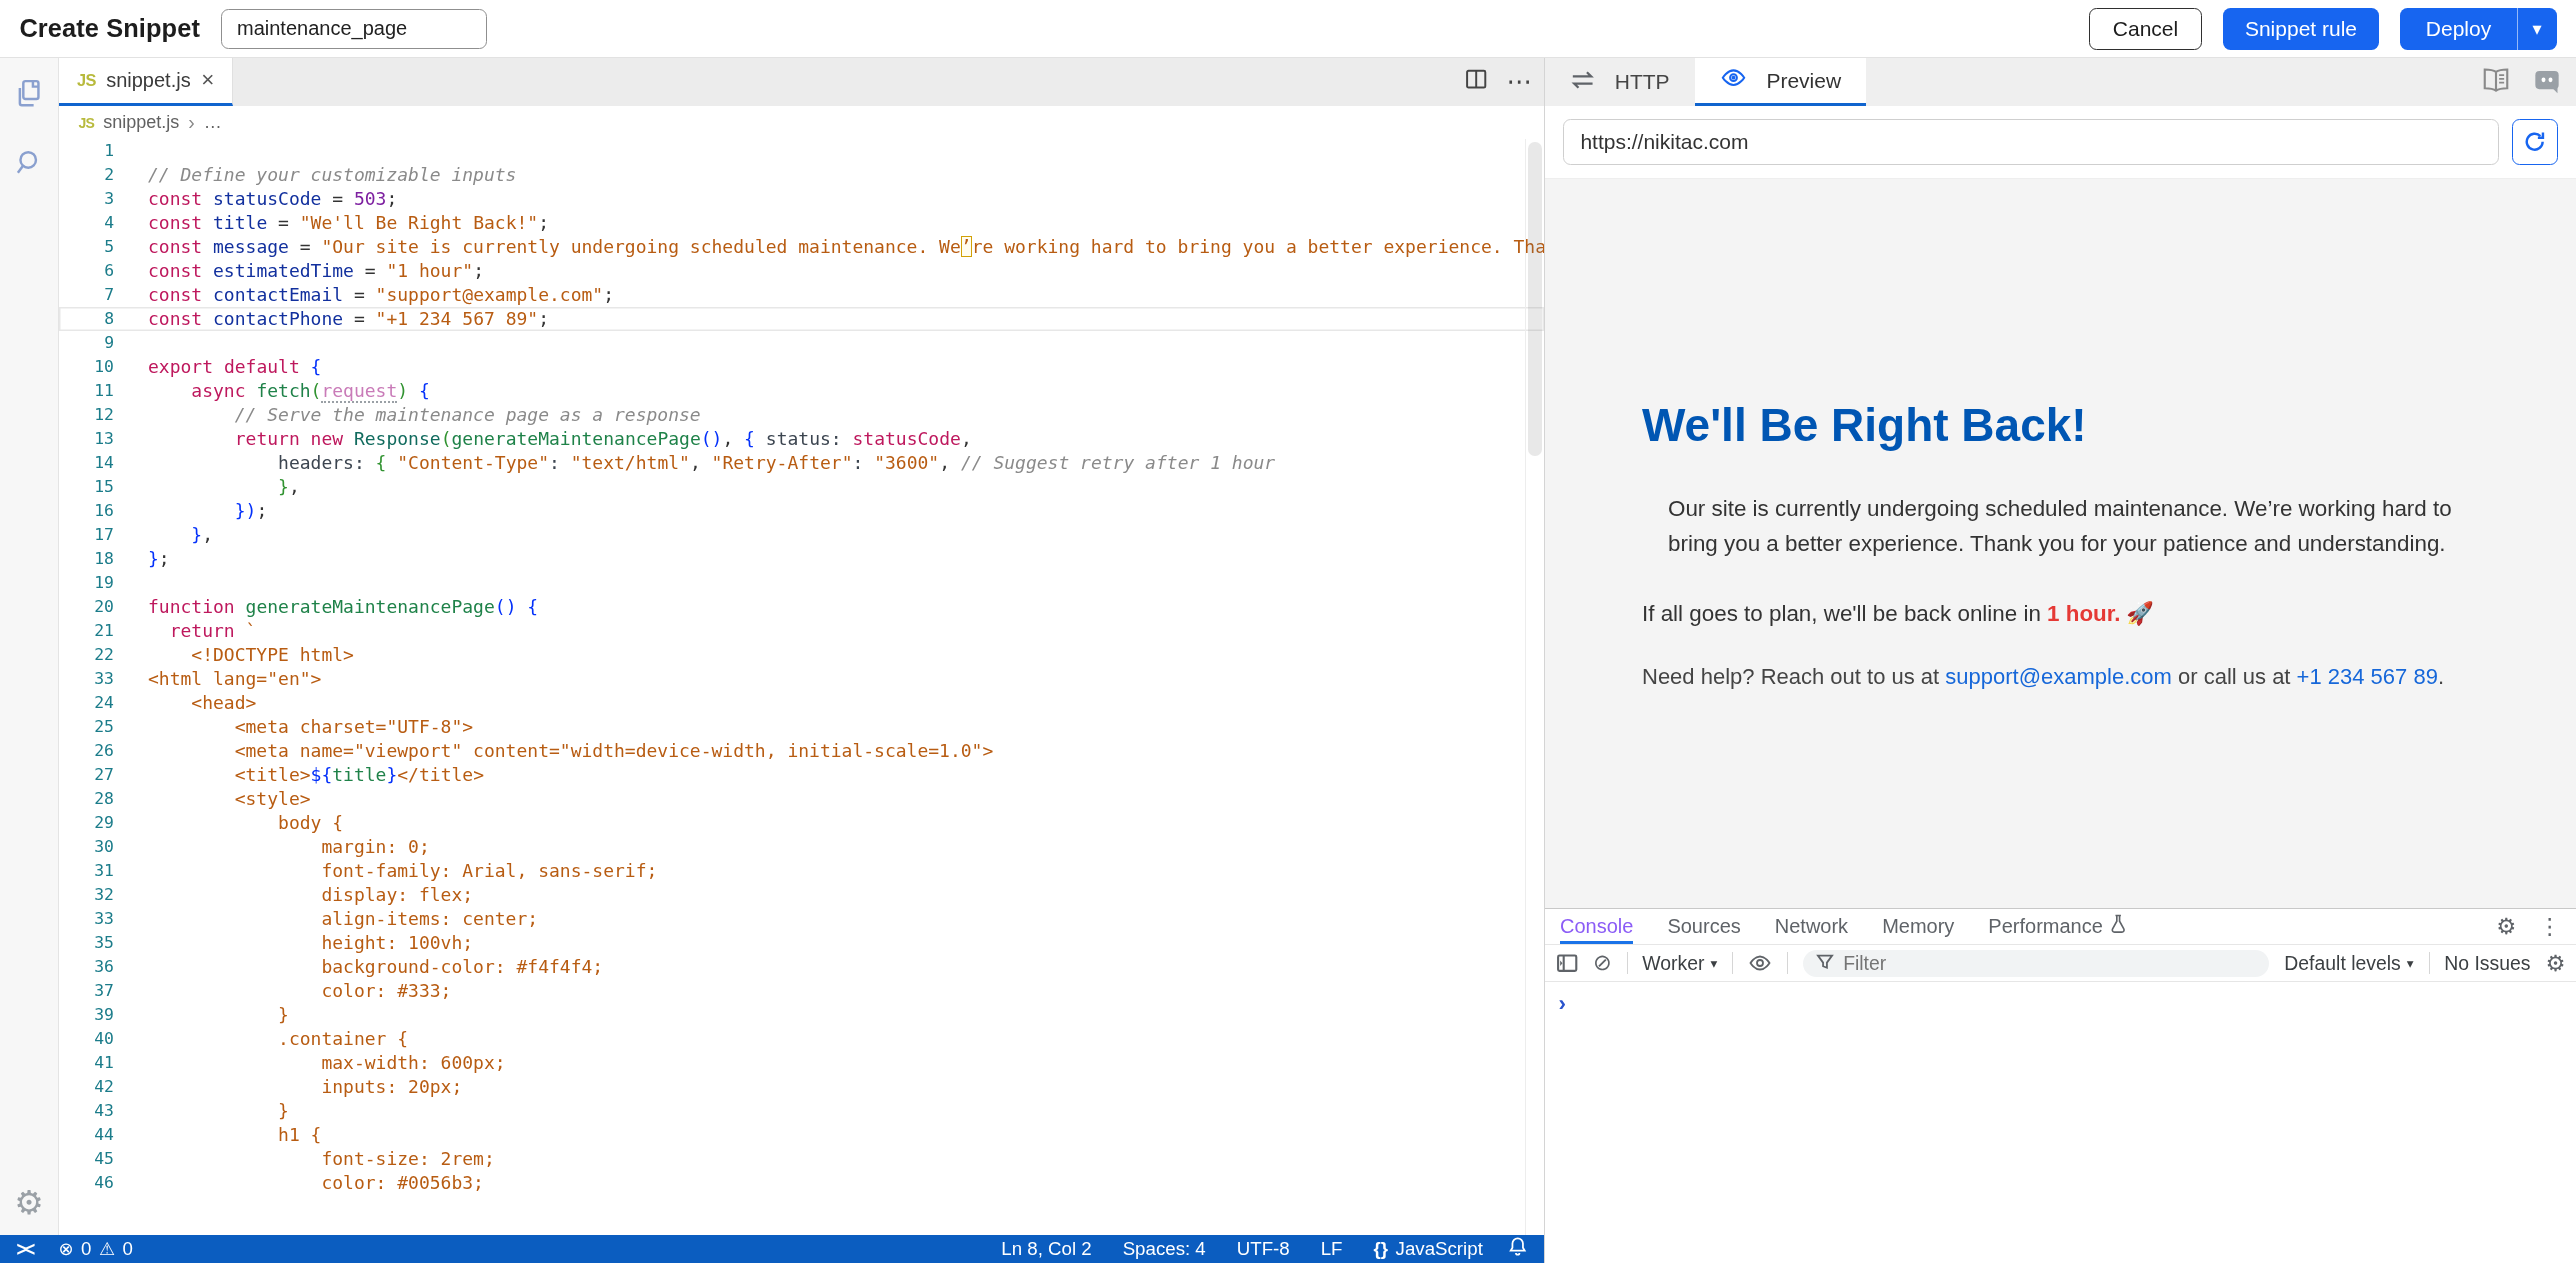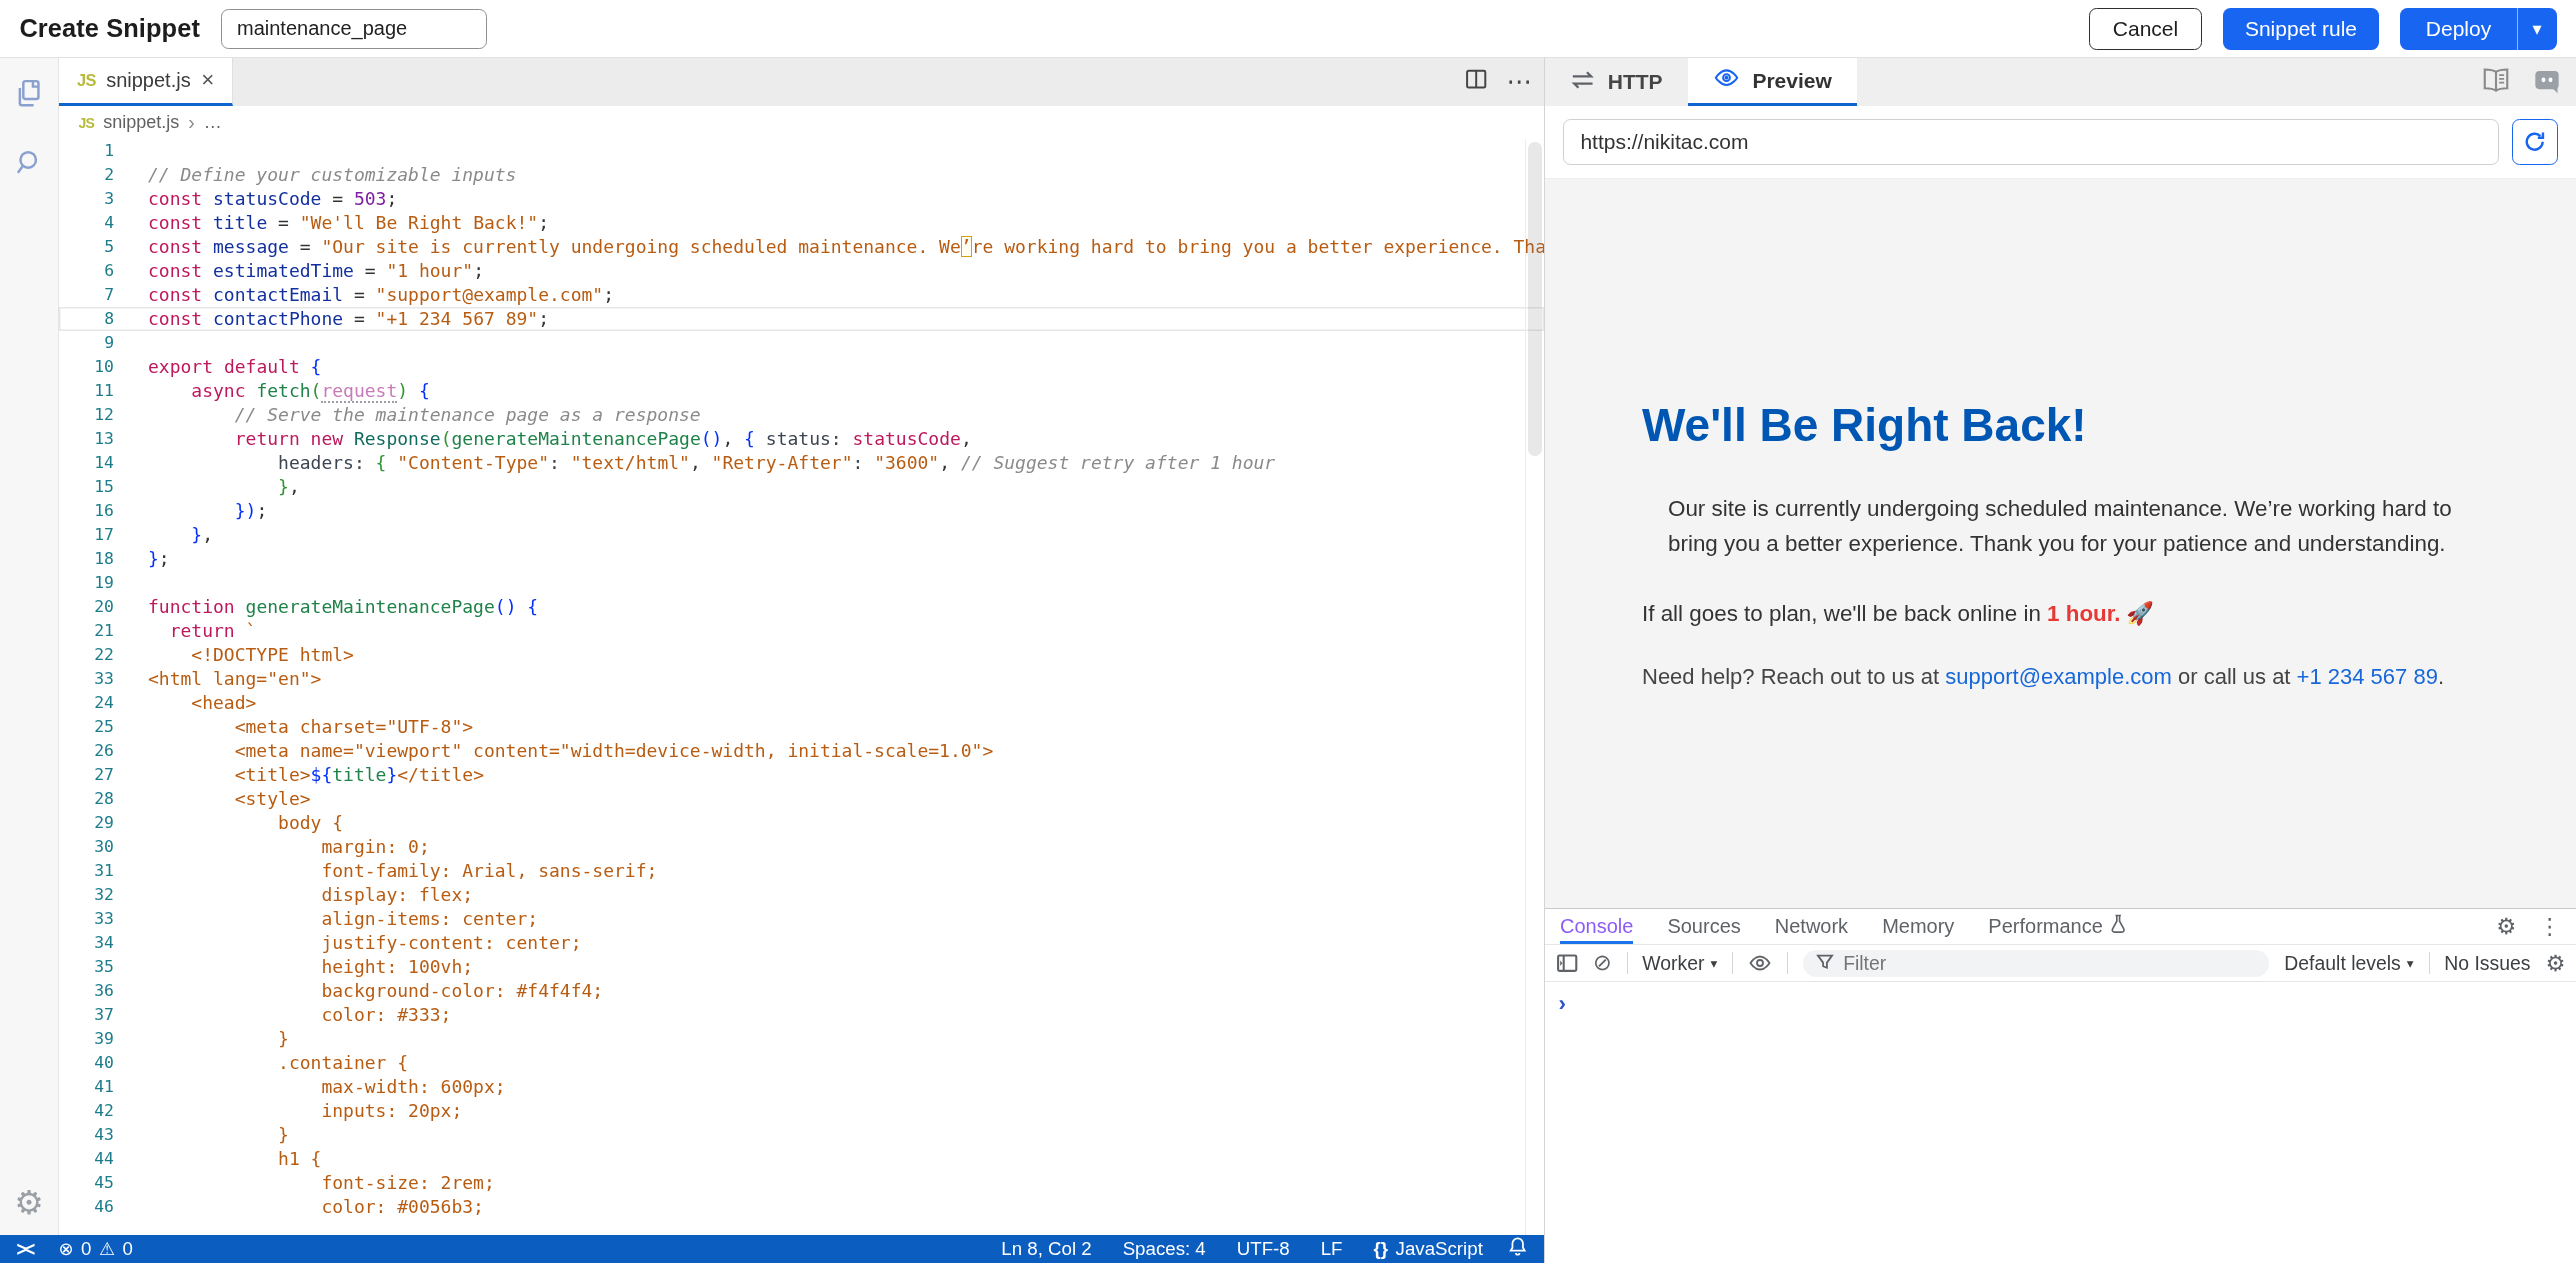--- a/index.html
+++ b/index.html
@@ -76,21 +76,21 @@
   .sb-group { display:flex; align-items:center; gap:7.5px; cursor:pointer; }
   .sb-ico { font-size:18px; }
   .remote-glyph { font-weight:700; letter-spacing:-2.2px; font-size:18px; transform:scaleY(1.15); }
   .sb-right { margin-left:auto; display:flex; align-items:center; gap:31px; }
   .sb-item { display:flex; align-items:center; gap:7.5px; cursor:pointer; }
   .sb-braces { font-weight:700; }
 
   
   .preview-col { flex:1; display:flex; flex-direction:column; border-left:0.7px solid #d4d4d4; min-width:0; }
   .pv-tabstrip { height:48px; flex:0 0 48px; background:#efefef; display:flex; align-items:stretch; position:relative; }
-  .pv-tab { display:flex; align-items:center; gap:12px; padding:0 25.4px; font-size:21px; color:#454545; cursor:pointer;font-weight:bold; }
+  .pv-tab { display:flex; align-items:center; gap:19px; padding:0 25.4px; font-size:21px; color:#454545; cursor:pointer; }
   .pv-tab.active { background:#fff; border-bottom:3px solid #1064ce; color:#333; }
   .pv-strip-icons { position:absolute; right:15px; top:0; height:48px; display:flex; align-items:center; gap:22.4px; }
   .pv-urlrow { height:73px; flex:0 0 73px; background:#fff; display:flex; align-items:center;
     gap:13.5px; padding:0 18px; border-bottom:0.7px solid #eee; }
   .url-input { flex:1; height:46px; border:1.5px solid #cfcfcf; border-radius:7.5px; font-size:21px;
     color:#333; padding:0 16.4px; font-family:"Liberation Sans",sans-serif; }
   .refresh-btn { width:46px; height:46px; border:1.5px solid var(--blue); border-radius:7.5px;
     background:#fff; display:flex; align-items:center; justify-content:center; cursor:pointer; }
 
   
@@ -225,21 +225,20 @@
                 <div class="line"><span class="gutter">24</span><span class="ltext"><span class="tk-str">    &lt;head&gt;</span></span></div>
                 <div class="line"><span class="gutter">25</span><span class="ltext"><span class="tk-str">        &lt;meta charset="UTF-8"&gt;</span></span></div>
                 <div class="line"><span class="gutter">26</span><span class="ltext"><span class="tk-str">        &lt;meta name="viewport" content="width=device-width, initial-scale=1.0"&gt;</span></span></div>
                 <div class="line"><span class="gutter">27</span><span class="ltext"><span class="tk-str">        &lt;title&gt;</span><span class="tk-ib">${</span><span class="tk-iv">title</span><span class="tk-ib">}</span><span class="tk-str">&lt;/title&gt;</span></span></div>
                 <div class="line"><span class="gutter">28</span><span class="ltext"><span class="tk-str">        &lt;style&gt;</span></span></div>
                 <div class="line"><span class="gutter">29</span><span class="ltext"><span class="tk-str">            body {</span></span></div>
                 <div class="line"><span class="gutter">30</span><span class="ltext"><span class="tk-str">                margin: 0;</span></span></div>
                 <div class="line"><span class="gutter">31</span><span class="ltext"><span class="tk-str">                font-family: Arial, sans-serif;</span></span></div>
                 <div class="line"><span class="gutter">32</span><span class="ltext"><span class="tk-str">                display: flex;</span></span></div>
                 <div class="line"><span class="gutter">33</span><span class="ltext"><span class="tk-str">                align-items: center;</span></span></div>
-                <div class="line"><span class="gutter">34</span><span class="ltext"><span class="tk-str">                justify-content: center;</span></span></div>
                 <div class="line"><span class="gutter">35</span><span class="ltext"><span class="tk-str">                height: 100vh;</span></span></div>
                 <div class="line"><span class="gutter">36</span><span class="ltext"><span class="tk-str">                background-color: #f4f4f4;</span></span></div>
                 <div class="line"><span class="gutter">37</span><span class="ltext"><span class="tk-str">                color: #333;</span></span></div>
                 <div class="line"><span class="gutter">39</span><span class="ltext"><span class="tk-str">            }</span></span></div>
                 <div class="line"><span class="gutter">40</span><span class="ltext"><span class="tk-str">            .container {</span></span></div>
                 <div class="line"><span class="gutter">41</span><span class="ltext"><span class="tk-str">                max-width: 600px;</span></span></div>
                 <div class="line"><span class="gutter">42</span><span class="ltext"><span class="tk-str">                inputs: 20px;</span></span></div>
                 <div class="line"><span class="gutter">43</span><span class="ltext"><span class="tk-str">            }</span></span></div>
                 <div class="line"><span class="gutter">44</span><span class="ltext"><span class="tk-str">            h1 {</span></span></div>
                 <div class="line"><span class="gutter">45</span><span class="ltext"><span class="tk-str">                font-size: 2rem;</span></span></div>

